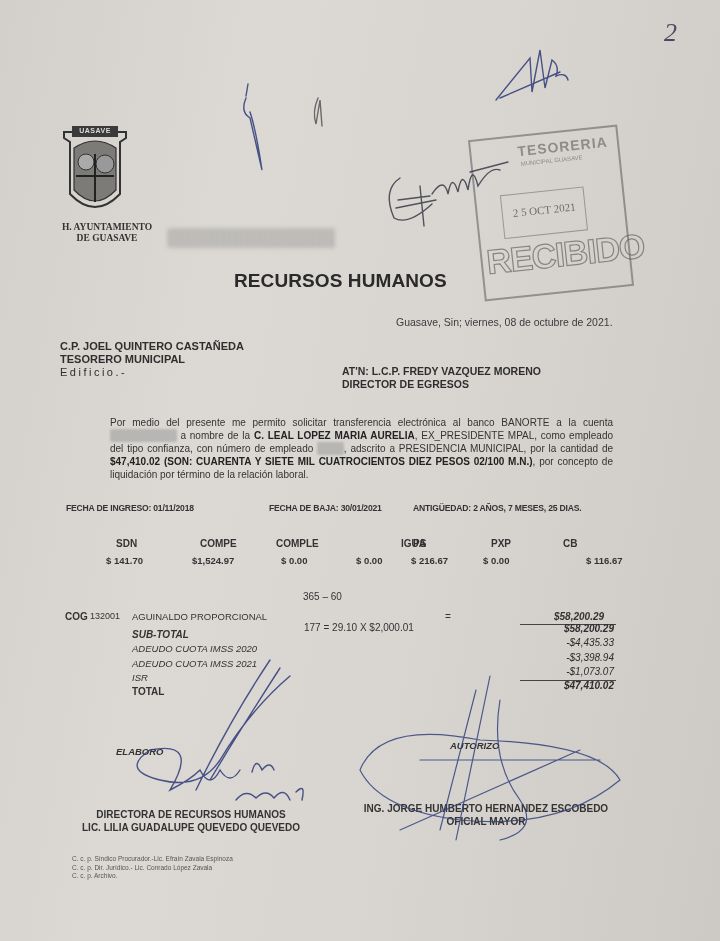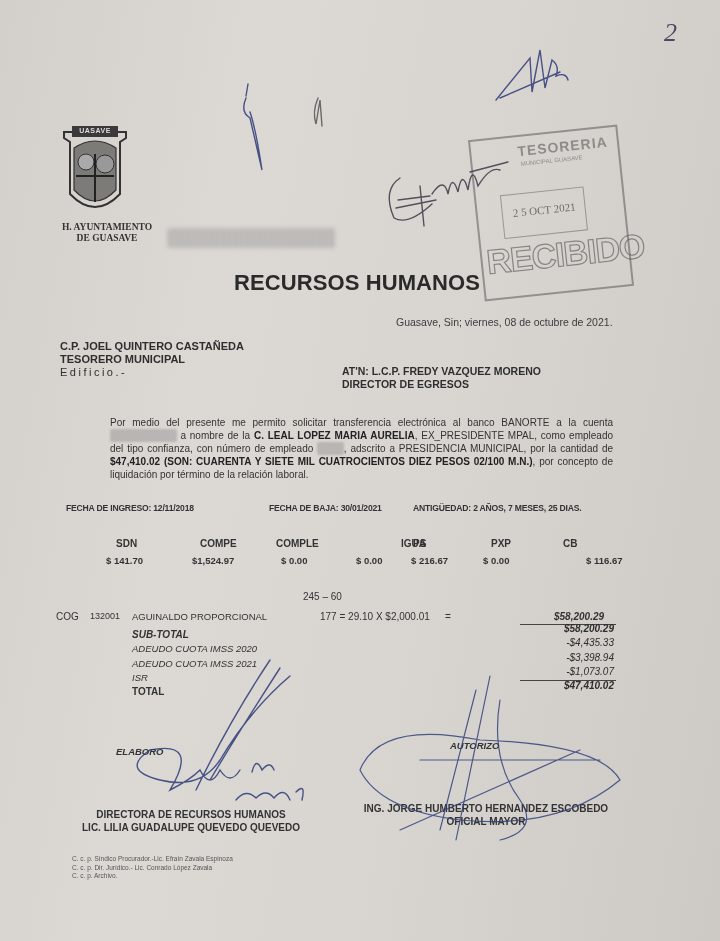--- a/index.html
+++ b/index.html
@@ -13,21 +13,21 @@
   .page {
     position: absolute; inset: 0;
     background: linear-gradient(100deg, #d3d0cc 0%, #dcd9d5 30%, #d8d5d1 60%, #cdc9c4 100%);
   }
   .abs { position: absolute; }
   .logo-caption { left: 52px; top: 222px; width: 110px; text-align: center;
     font-family: Liberation Serif, serif; font-weight: bold; font-size: 9.5px; line-height: 11px; color: #333; }
   .blurred { left: 168px; top: 228px; width: 168px; height: 20px;
     background: repeating-linear-gradient(90deg, rgba(90,90,90,.35) 0 3px, rgba(150,150,150,.2) 3px 6px);
     filter: blur(2px); border-radius: 3px; }
-  .title { left: 234px; top: 270px; font-size: 22px; font-weight: bold; color: #2a2a2a; letter-spacing: .1px; text-align: center; }
+  .title { left: 234px; top: 270px; font-size: 19px; font-weight: bold; color: #2a2a2a; letter-spacing: .1px; text-align: center; }
   .date-line { left: 396px; top: 316px; font-size: 10.5px; color: #3b3b3b; }
   .recipient { left: 60px; top: 340px; font-size: 11px; font-weight: bold; line-height: 13px; color: #2e2e2e; }
   .recipient .edificio { font-weight: normal; letter-spacing: 2.5px; }
   .attn { left: 342px; top: 365px; font-size: 10.5px; font-weight: bold; line-height: 13px; color: #2e2e2e; }
   .body-para { left: 110px; top: 416px; width: 503px; font-size: 10px; line-height: 13px; text-align: justify; color: #333; }
   .body-para b { color: #222; }
   .redact { display: inline-block; background: rgba(120,120,120,.35); filter: blur(1.2px); color: transparent; border-radius: 2px; }
   .dates-row { left: 66px; top: 503px; width: 560px; font-size: 8.6px; font-weight: bold; color: #333; letter-spacing: -.2px; }
   .dates-row span { position: absolute; white-space: nowrap; }
   .pay-head, .pay-val { left: 100px; width: 500px; font-size: 10px; font-weight: bold; color: #333; }
@@ -105,21 +105,21 @@
     <div>AT'N: L.C.P. FREDY VAZQUEZ MORENO</div>
     <div>DIRECTOR DE EGRESOS</div>
   </div>
 
   <div class="abs body-para">
     <span>Por medio del presente me permito solicitar transferencia electrónica al banco BANORTE a la cuenta</span>
     <span class="redact">XXXXXXXXXX</span><span> a nombre de la </span><b>C. LEAL LOPEZ MARIA AURELIA</b><span>, EX_PRESIDENTE MPAL, como empleado del tipo confianza, con número de empleado </span><span class="redact">XXXX</span><span>, adscrito a PRESIDENCIA MUNICIPAL, por la cantidad de </span><b>$47,410.02 (SON: CUARENTA Y SIETE MIL CUATROCIENTOS DIEZ PESOS 02/100 M.N.)</b><span>, por concepto de liquidación por término de la relación laboral.</span>
   </div>
 
   <div class="abs dates-row">
-    <span style="left:0;">FECHA DE INGRESO: 12/11/2018</span>
+    <span style="left:0;">FECHA DE INGRESO: 01/11/2018</span>
     <span style="left:203px;">FECHA DE BAJA: 30/01/2021</span>
     <span style="left:347px;">ANTIGÜEDAD: 2 AÑOS, 7 MESES, 25 DIAS.</span>
   </div>
 
   <div class="abs pay-head">
     <span style="left:16px;">SDN</span>
     <span style="left:100px;">COMPE</span>
     <span style="left:176px;">COMPLE</span>
     <span style="left:265px;margin-left:36px;">IGUA</span>
     <span style="left:313px;">PS</span>
@@ -129,26 +129,26 @@
   <div class="abs pay-val">
     <span style="left:6px;">$ 141.70</span>
     <span style="left:92px;">$1,524.97</span>
     <span style="left:181px;">$  0.00</span>
     <span style="left:256px;">$  0.00</span>
     <span style="left:311px;">$ 216.67</span>
     <span style="left:383px;">$  0.00</span>
     <span style="left:450px;margin-left:36px;">$ 116.67</span>
   </div>
 
-  <div class="abs calc calc-top">245 – 60</div>
+  <div class="abs calc calc-top">365 – 60</div>
   <div class="abs calc cog-row">
-    <span style="left:4px;">COG</span>
+    <span style="left:13px;font-weight:bold;">COG</span>
     <span style="left:38px; font-size:9px;">132001</span>
     <span style="left:80px; font-size:9.5px;">AGUINALDO PROPORCIONAL</span>
-    <span style="left:268px;">177 =  29.10  X  $2,000.01</span>
+    <span style="left:252px;margin-top:11px;">177 =  29.10  X  $2,000.01</span>
     <span style="left:393px;">=</span>
     <span style="left:502px; font-weight:bold; font-style:italic;">$58,200.29</span>
   </div>
   <div class="abs rule" style="left:520px; top:624px; width:96px;"></div>
 
   <div class="abs labels">
     <div class="strong">SUB-TOTAL</div>
     <div>ADEUDO CUOTA IMSS 2020</div>
     <div>ADEUDO CUOTA IMSS 2021</div>
     <div>ISR</div>

